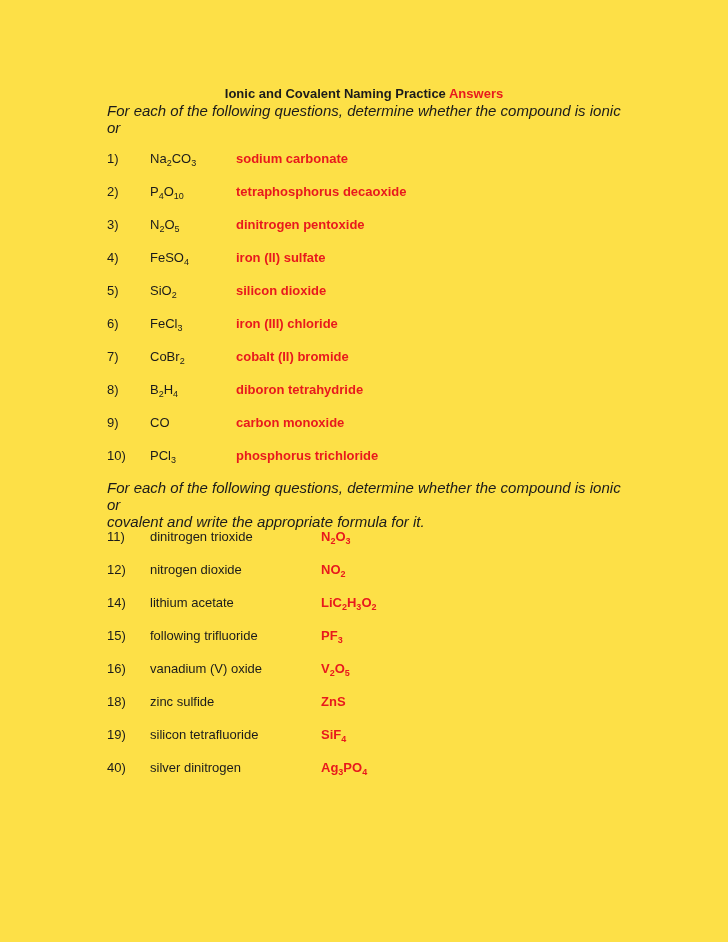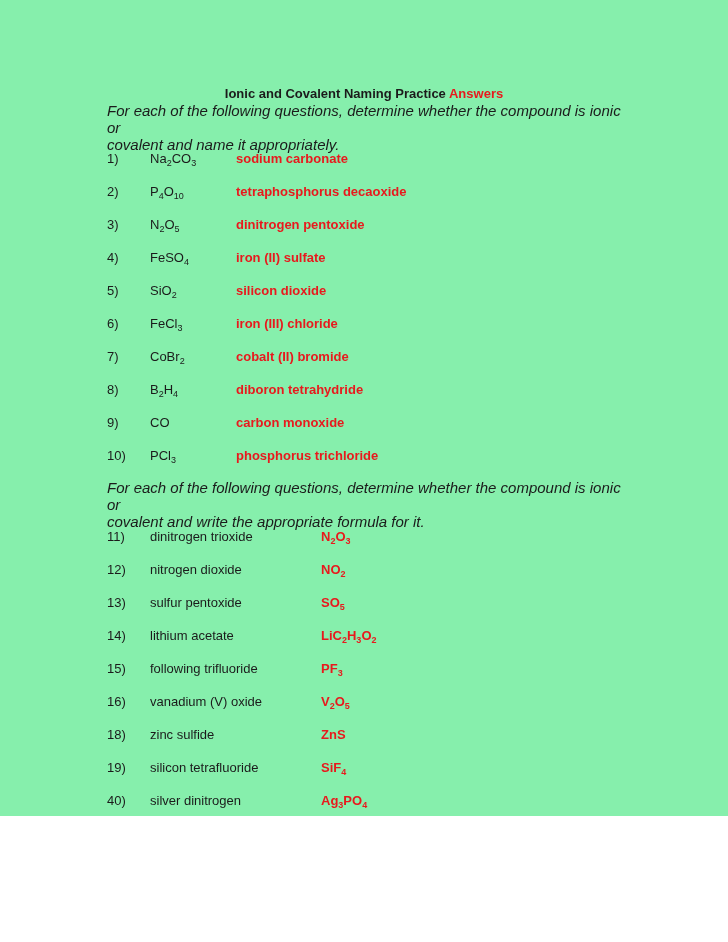--- a/index.html
+++ b/index.html
@@ -1,17 +1,17 @@
 <!DOCTYPE html>
 <html><head>
 <meta charset="utf-8">
 <style>
   html,body{margin:0;padding:0;background:#ffffff;}
   .page{
-    position:relative;width:728px;height:816px;background:#86efac;overflow:hidden;
+    position:relative;width:728px;height:942px;background:#fde047;overflow:hidden;
     font-family:"Liberation Sans","DejaVu Sans",sans-serif;font-size:13px;color:#1b1b1b;
   }
   .title{
     position:absolute;top:86px;left:0;width:100%;text-align:center;
     font-weight:bold;font-size:13px;white-space:nowrap;
   }
   .red{color:#e8191d;}
   .intro{
     position:absolute;left:107px;width:525px;font-style:italic;
     font-size:15px;line-height:17px;
@@ -30,21 +30,20 @@
 </style>
 </head>
 <body>
 
 <div class="page">
 
   <div class="title"><span>Ionic and Covalent Naming Practice </span><span class="red">Answers</span></div>
 
   <div class="intro intro-1">
     <div>For each of the following questions, determine whether the compound is ionic or</div>
-    <div>covalent and name it appropriately.</div>
   </div>
 
   <div class="qlist qlist-1">
     <div class="qrow">
       <span class="qnum">1)</span>
       <span class="qformula">Na<sub>2</sub>CO<sub>3</sub></span>
       <span class="answer">sodium carbonate</span>
     </div>
     <div class="qrow">
       <span class="qnum">2)</span>
@@ -103,25 +102,20 @@
       <span class="qnum">11)</span>
       <span class="qname">dinitrogen trioxide</span>
       <span class="answer">N<sub>2</sub>O<sub>3</sub></span>
     </div>
     <div class="qrow">
       <span class="qnum">12)</span>
       <span class="qname">nitrogen dioxide</span>
       <span class="answer">NO<sub>2</sub></span>
     </div>
     <div class="qrow">
-      <span class="qnum">13)</span>
-      <span class="qname">sulfur pentoxide</span>
-      <span class="answer">SO<sub>5</sub></span>
-    </div>
-    <div class="qrow">
       <span class="qnum">14)</span>
       <span class="qname">lithium acetate</span>
       <span class="answer">LiC<sub>2</sub>H<sub>3</sub>O<sub>2</sub></span>
     </div>
     <div class="qrow">
       <span class="qnum">15)</span>
       <span class="qname">following trifluoride</span>
       <span class="answer">PF<sub>3</sub></span>
     </div>
     <div class="qrow">

